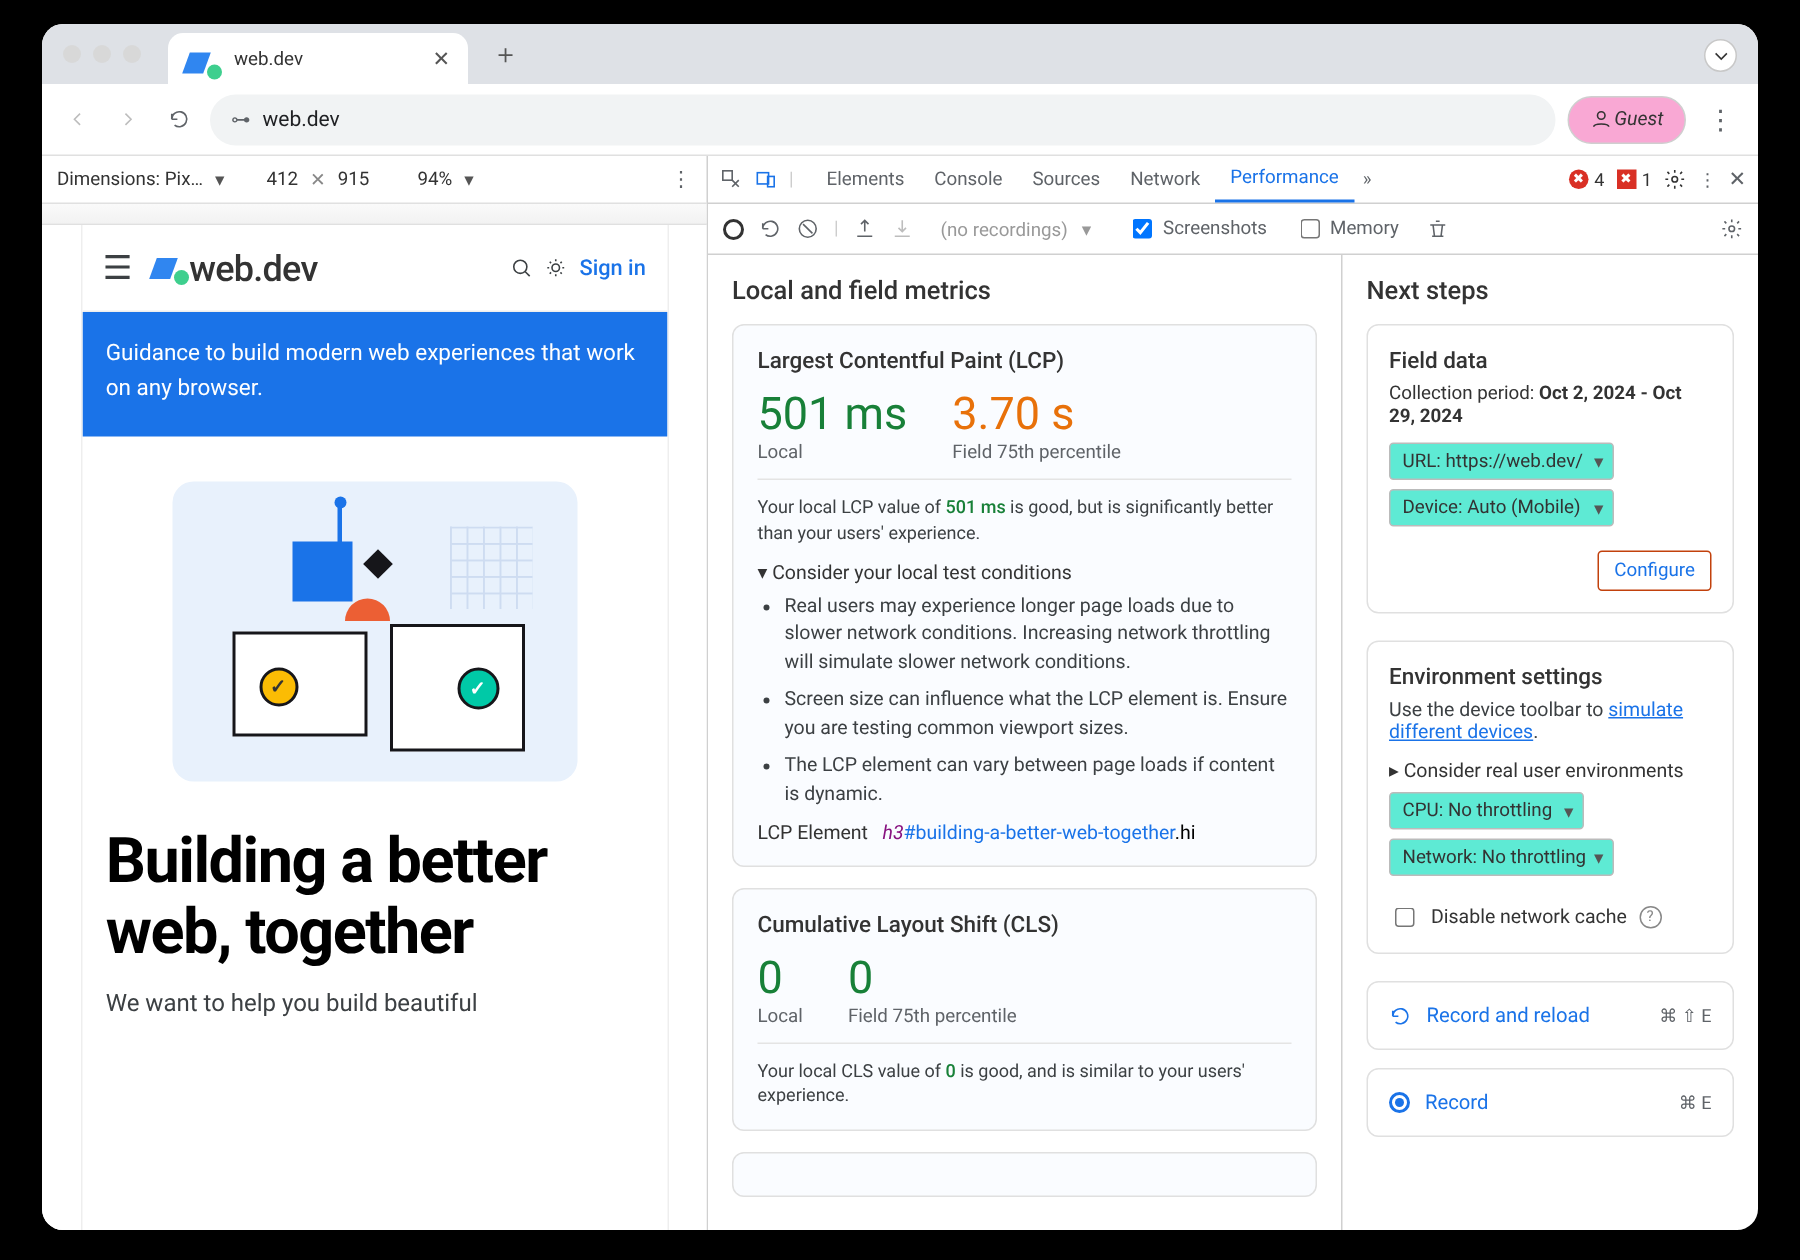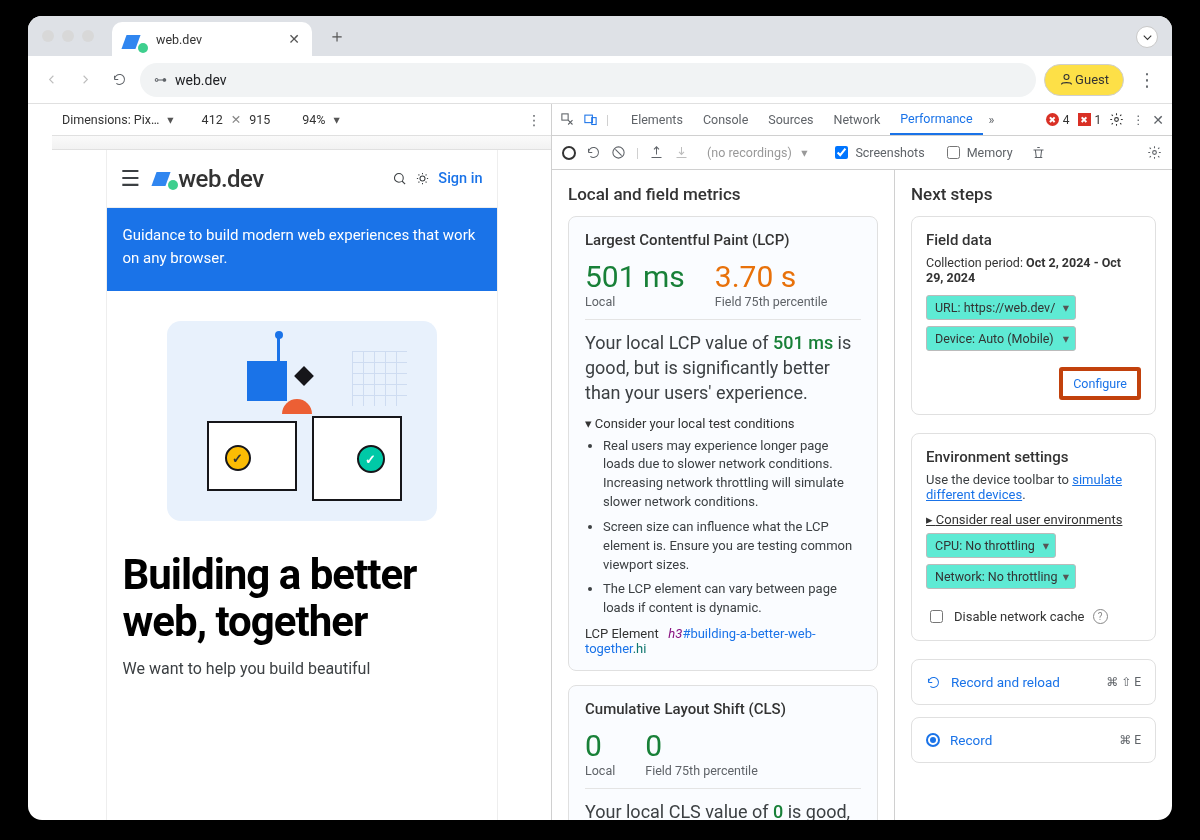--- a/index.html
+++ b/index.html
@@ -76,27 +76,28 @@
   .addr-prefix { color: #5f6368; margin-right: 8px; font-size: 13px; }
   .guest-btn {
     height: 32px;
     border: 1px solid #cfcfcf;
     border-radius: 16px;
     display: flex;
     align-items: center;
     gap: 1px;
     padding: 0 14px;
     font-size: 13px;
-    background: #fde047;
+    background: #f9a8d4;
+    font-style: italic;
   }
   .kebab { font-size: 18px; padding: 0 6px; color: #5f6368; }
 
   
   .main-area { flex: 1; display: flex; overflow: hidden; }
-  .left-col { width: 524px; display: flex; flex-direction: column; border-right: 1px solid #d0d0d0; padding-left: 24px; }
+  .left-col { width: 444px; display: flex; flex-direction: column; border-right: 1px solid #d0d0d0; }
   
   .device-bar {
     height: 32px;
     display: flex;
     align-items: center;
     gap: 8px;
     padding: 0 10px;
     border-bottom: 1px solid #e0e0e0;
     font-size: 12.5px;
     color: #333;
@@ -155,38 +156,38 @@
   .panel-left { flex: 1; overflow-y:auto; padding: 14px 16px; }
   .panel-right { width: 278px; border-left:1px solid #d0d0d0; overflow-y:auto; padding: 14px 16px; }
   .section-title { font-size: 17px; font-weight: 500; margin-bottom: 12px; }
   .card { border:1px solid #e0e0e0; border-radius:8px; padding: 14px 16px; margin-bottom: 14px; background:#fafcff; }
   .card h3 { font-size: 15px; font-weight: 500; margin: 0 0 10px; }
   .metrics-row { display:flex; gap: 30px; margin-bottom: 10px; }
   .metric-val { font-size: 30px; font-weight: 400; }
   .metric-val.good { color: #188038; }
   .metric-val.bad  { color: #e8710a; }
   .metric-lbl { font-size: 12.5px; color:#5f6368; }
-  .card-desc { font-size: 18px; color:#3c4043; line-height:1.4; }
+  .card-desc { font-size: 12px; color:#3c4043; line-height:1.4; }
   .num-inline.good { color:#188038; font-weight:500; }
   .disclosure { font-size: 13px; margin: 10px 0 6px; cursor:pointer; }
   .disclosure::before { content:'▾ '; }
   .disclosure.closed::before { content:'▸ '; }
   ul.tips { margin: 0 0 0 18px; padding:0; font-size:13px; color:#3c4043; line-height:1.45; }
   ul.tips li { margin-bottom: 6px; }
   .lcp-el { font-size: 13px; margin-top: 8px; }
   .tag-name { color:#881280;font-style:italic; }
   .tag-hash { color:#1a73e8; }
-  .tag-dot  { color:#0f766e; }
+  .tag-dot  { color:#000000; }
 
   .field-card { border:1px solid #e0e0e0; border-radius:8px; padding: 14px 14px; margin-bottom: 18px; }
   .fd-title { font-size: 15px; font-weight: 500; margin-bottom: 6px; }
   .fd-sub   { font-size: 12.5px; margin-bottom: 10px; }
   .fake-select { border:1px solid #bbb; border-radius:3px; padding:4px 8px; font-size:12.5px; background:#5eead4; position:relative; display:inline-block; margin-bottom:6px; min-width:150px; }
   .fake-select::after { content:'▾'; position:absolute; right:6px; color:#555; }
-  .config-btn { color:#1a73e8; border:4px solid #c2410c; border-radius:3px; padding:5px 10px; float:right; font-size:12.5px; background:#fff; }
+  .config-btn { color:#1a73e8; border:1px solid #c2410c; border-radius:3px; padding:5px 10px; float:right; font-size:12.5px; background:#fff; }
   .clear { clear:both; }
   .env-desc { font-size: 13px; color:#3c4043; }
   .env-desc a { color:#1a73e8; text-decoration:underline; }
   .cb-row { display:flex; align-items:center; gap:8px; margin-top:12px; font-size:13px; }
   .help-circ { width:15px; height:15px; border:1px solid #888; border-radius:50%; font-size:10px; display:flex; align-items:center; justify-content:center; color:#888; }
 
   .action-card { border:1px solid #e0e0e0; border-radius:8px; padding: 14px 14px; margin-bottom: 12px; display:flex; align-items:center; gap:10px; font-size:13.5px; }
   .action-card .rec-icon { width:14px; height:14px; border-radius:50%; border:2px solid #1a73e8; position:relative; }
   .action-card .rec-icon::after { content:''; width:6px; height:6px; background:#1a73e8; border-radius:50%; position:absolute; top:2px; left:2px; }
   .action-card .rl-icon { width:15px; height:15px; display:inline-block; color:#1a73e8; }
@@ -439,21 +440,21 @@
               <span class="config-btn">Configure</span>
               <div class="clear"></div>
             </div>
           </div>
 
           <div class="field-card">
             <div class="fd-title">Environment settings</div>
             <div class="env-desc">
               <span>Use the device toolbar to </span><a href="#">simulate different devices</a>.
             </div>
-            <div class="disclosure closed" style="margin-top:10px;text-decoration:underline;">Consider real user environments</div>
+            <div class="disclosure closed" style="margin-top:10px;">Consider real user environments</div>
             <div class="fake-select" style="min-width:130px;">CPU: No throttling</div><br>
             <div class="fake-select" style="min-width:150px;">Network: No throttling</div>
             <div class="cb-row">
               <input type="checkbox" class="cb" style="">
               <span>Disable network cache</span>
               <span class="help-circ">?</span>
             </div>
           </div>
 
           <div class="action-card">

